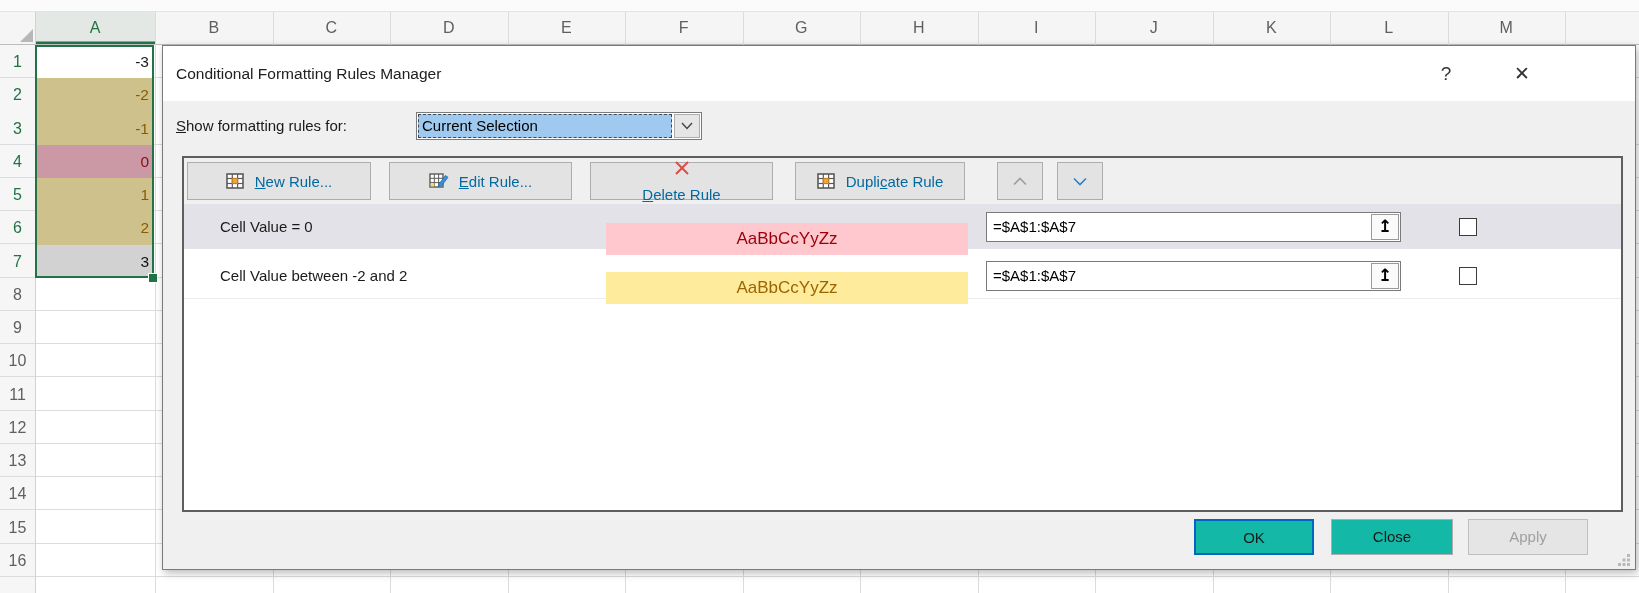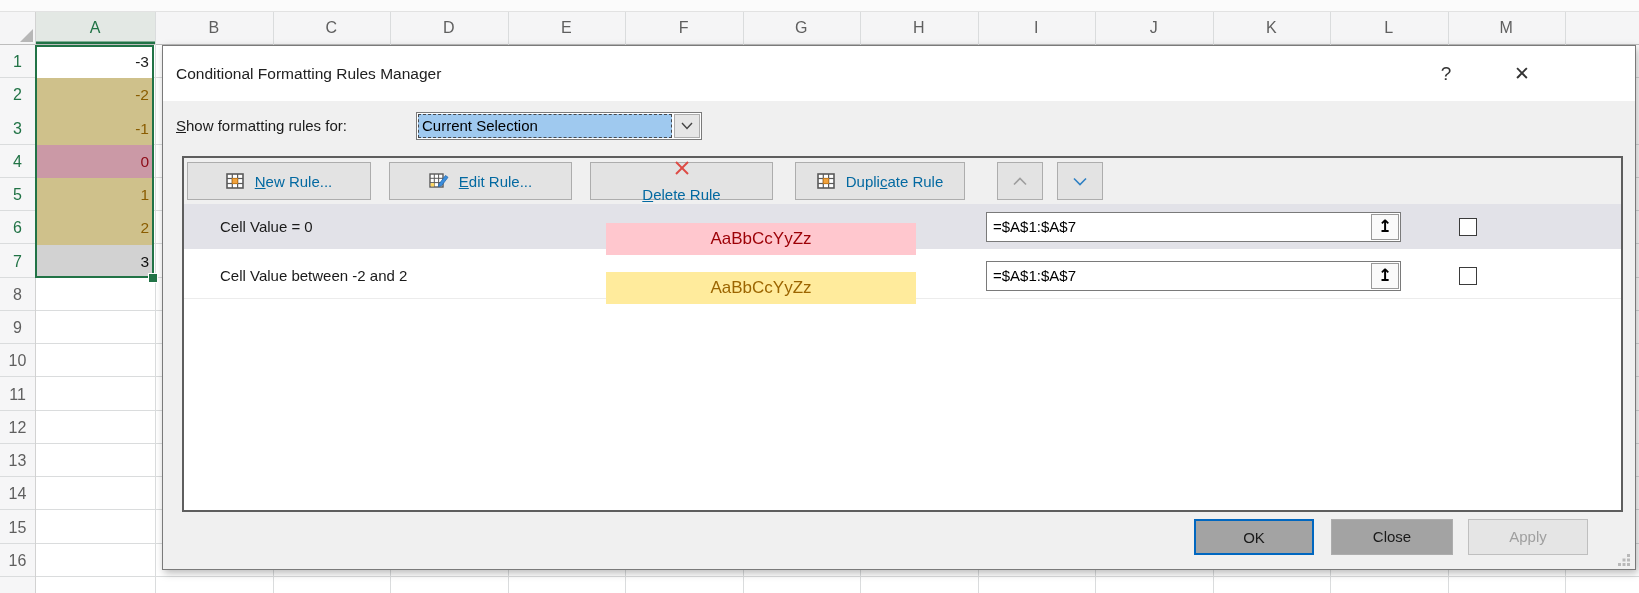--- a/index.html
+++ b/index.html
@@ -47,28 +47,28 @@
   .list-header{display:flex;height:33px;align-items:center;}
   .lh-cell{height:100%;line-height:33px;font-size:15px;color:#262626;box-sizing:border-box;border-right:1px solid #eaeaea;}
   .lh-rule{width:422px;padding-left:8px;}
   .lh-format{width:380px;padding-left:4px;}
   .lh-applies{width:427px;padding-left:4px;}
   .lh-stop{flex:1;padding-left:9px;border-right:none;}
   .rule-row{display:flex;height:45px;align-items:center;margin-bottom:4px;border-bottom:1px solid #ececec;box-sizing:content-box;}
   .rule-row.selected{background:#e2e2e8;border-bottom:none;}
   .rr-rule{width:422px;padding-left:36px;box-sizing:border-box;font-size:15px;color:#1a1a1a;}
   .rr-format{width:380px;box-sizing:border-box;}
-  .swatch{width:310px;height:32px;line-height:32px;text-align:center;font-size:17px;margin-top:24px;}
+  .swatch{width:362px;height:32px;line-height:32px;text-align:center;font-size:17px;margin-top:24px;}
   .rr-applies{width:427px;box-sizing:border-box;}
   .applies-group{width:415px;height:30px;border:1px solid #7a7a7a;background:#fff;box-sizing:border-box;display:flex;}
   .applies-input{flex:1;border:0;outline:0;font-size:15px;padding:0 0 0 6px;font-family:inherit;color:#000;background:transparent;}
   .collapse-btn{flex:none;width:28px;margin:1px;background:#fafafa;border:1px solid #999;box-sizing:border-box;text-align:center;line-height:24px;font-size:17px;font-weight:bold;color:#000;}
   .rr-stop{flex:1;display:flex;}
   .checkbox{width:18px;height:18px;margin-left:46px;background:#fff;border:1.5px solid #3b3b3b;box-sizing:border-box;}
-  .footer-btn{position:absolute;top:473px;height:36px;background:#a3a3a3;border:1px solid #adadad;box-sizing:border-box;font-size:15px;color:#1a1a1a;text-align:center;line-height:33px;cursor:default;}
+  .footer-btn{position:absolute;top:473px;height:36px;background:#14b8a6;border:1px solid #adadad;box-sizing:border-box;font-size:15px;color:#1a1a1a;text-align:center;line-height:33px;cursor:default;}
   .footer-btn.default{border:2px solid #0067c0;}
   .footer-btn.disabled{border:1px solid #bfbfbf;color:#9f9f9f;background:#e5e5e5;}
   .resize-grip{position:absolute;right:4px;bottom:3px;width:13px;height:13px;}
   u{text-decoration:underline;}
 </style>
 </head>
 <body>
 
 <div class="sheet">
   <div class="top-strip"></div>

